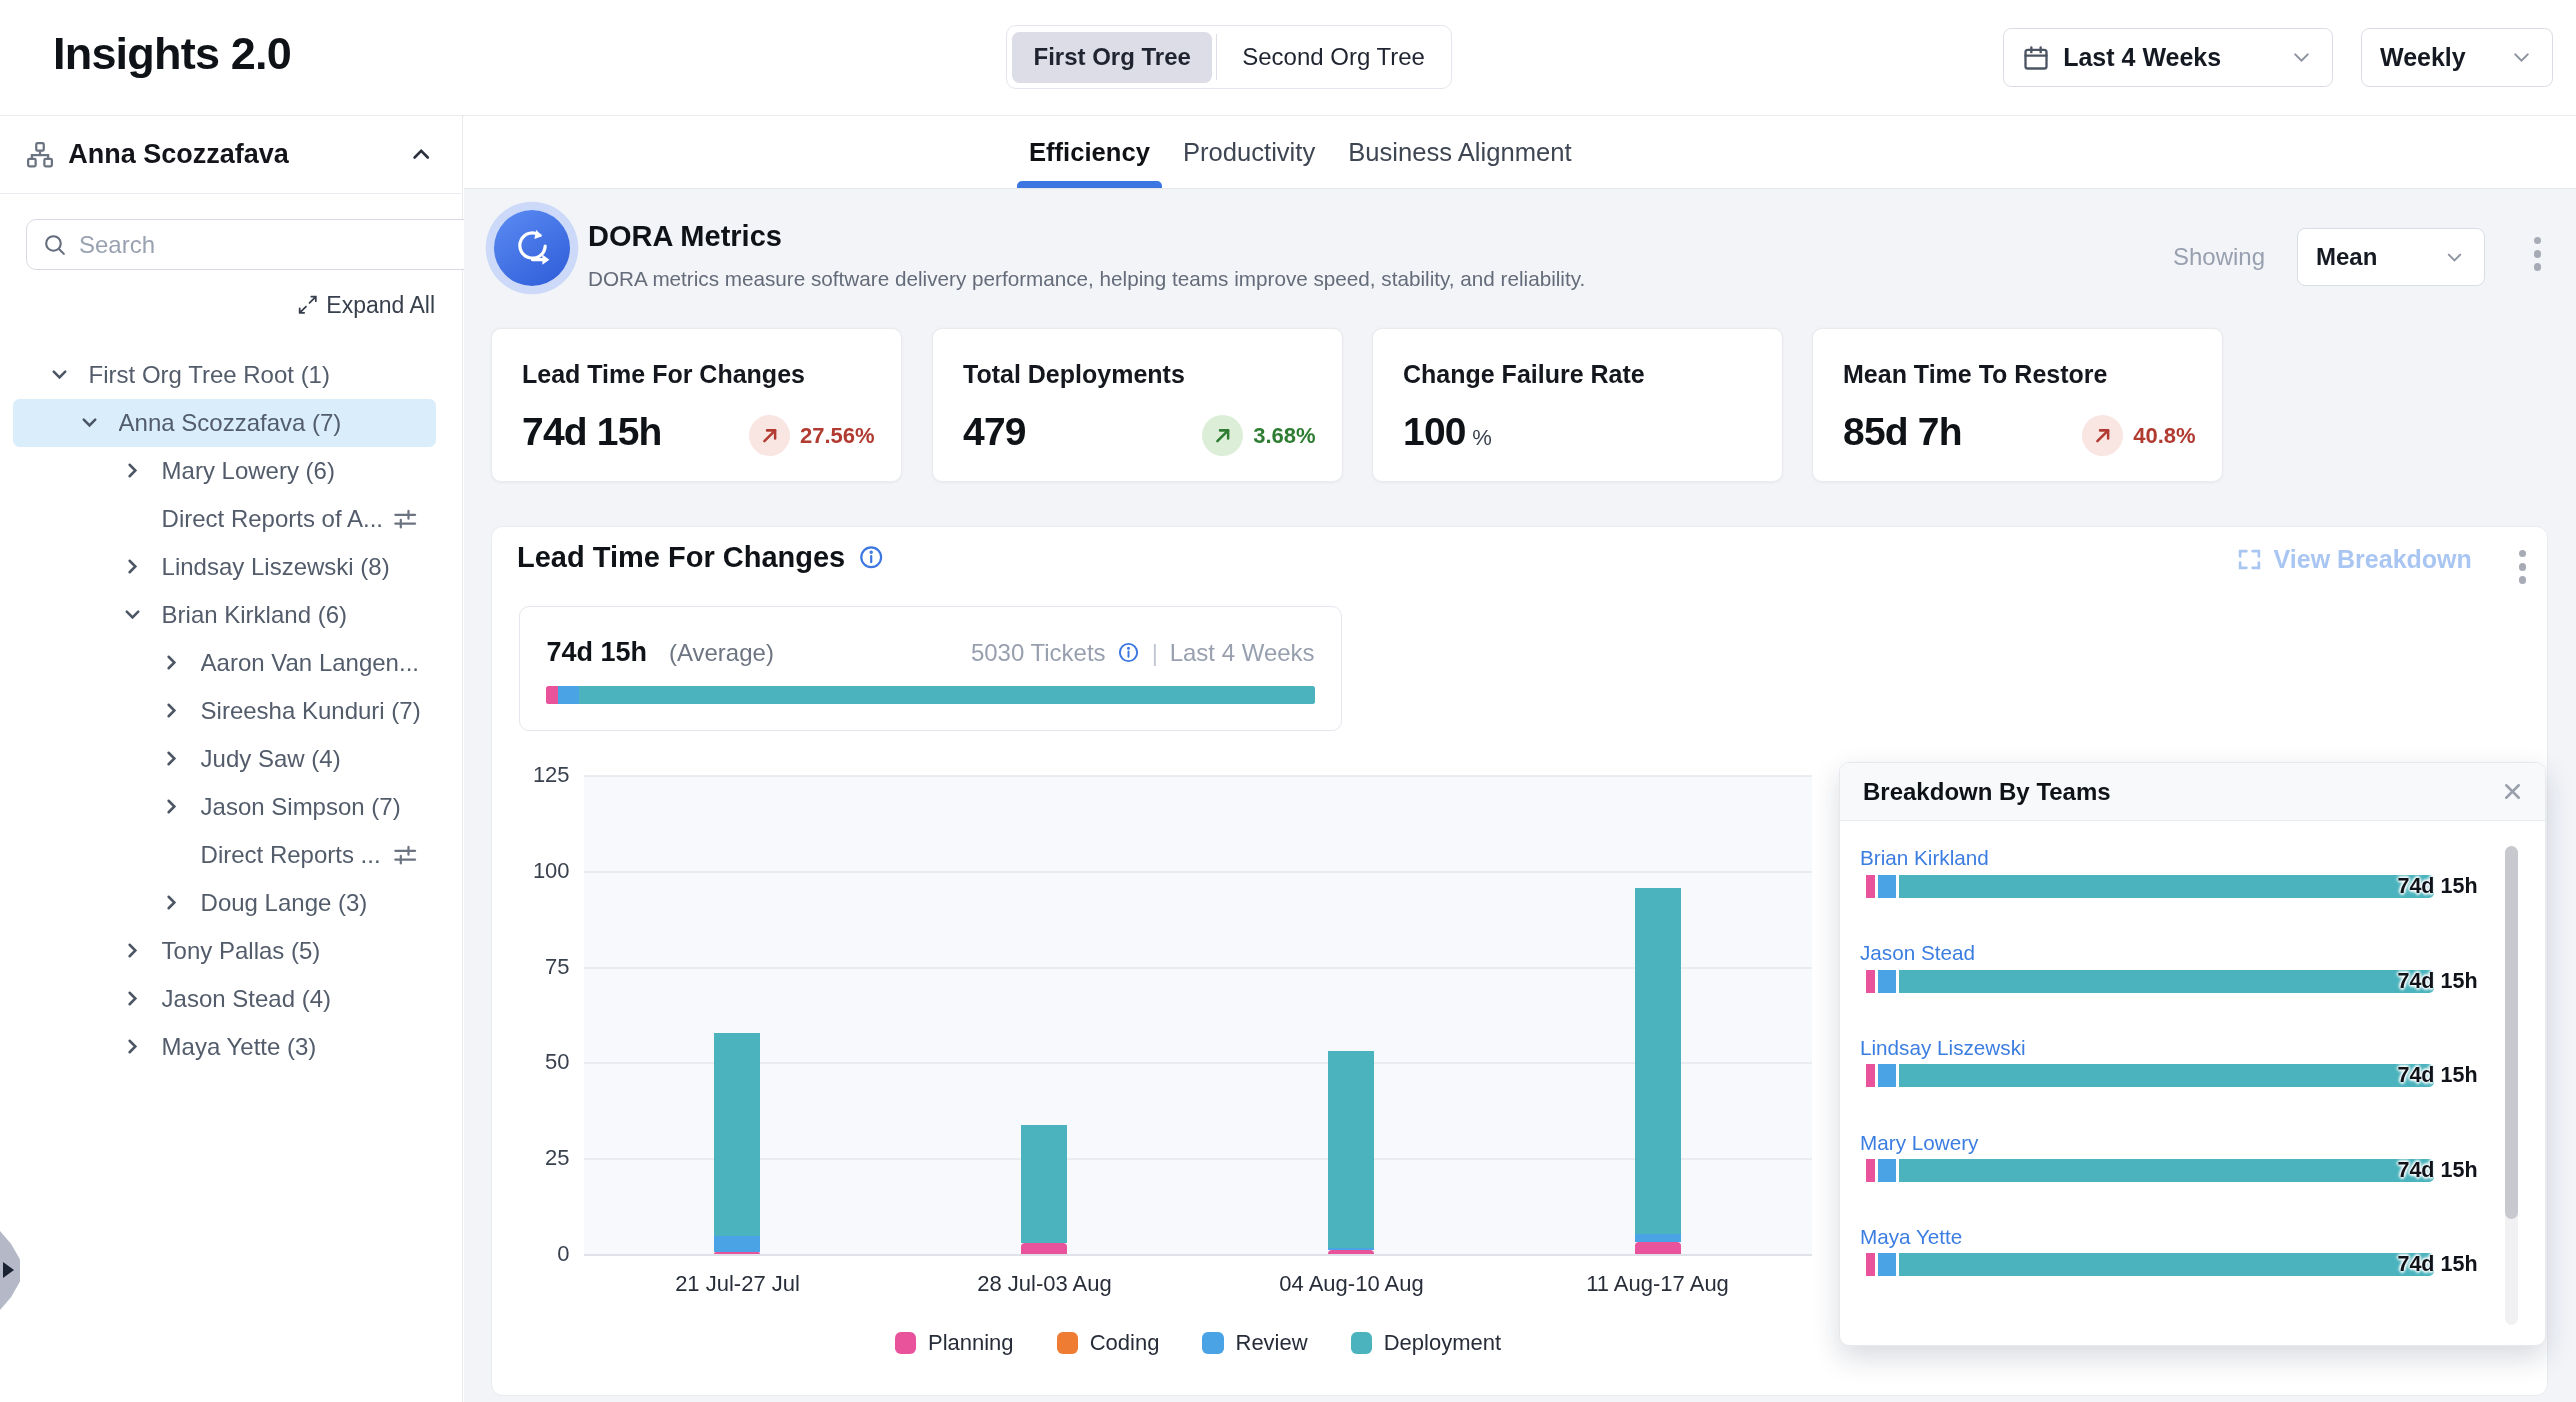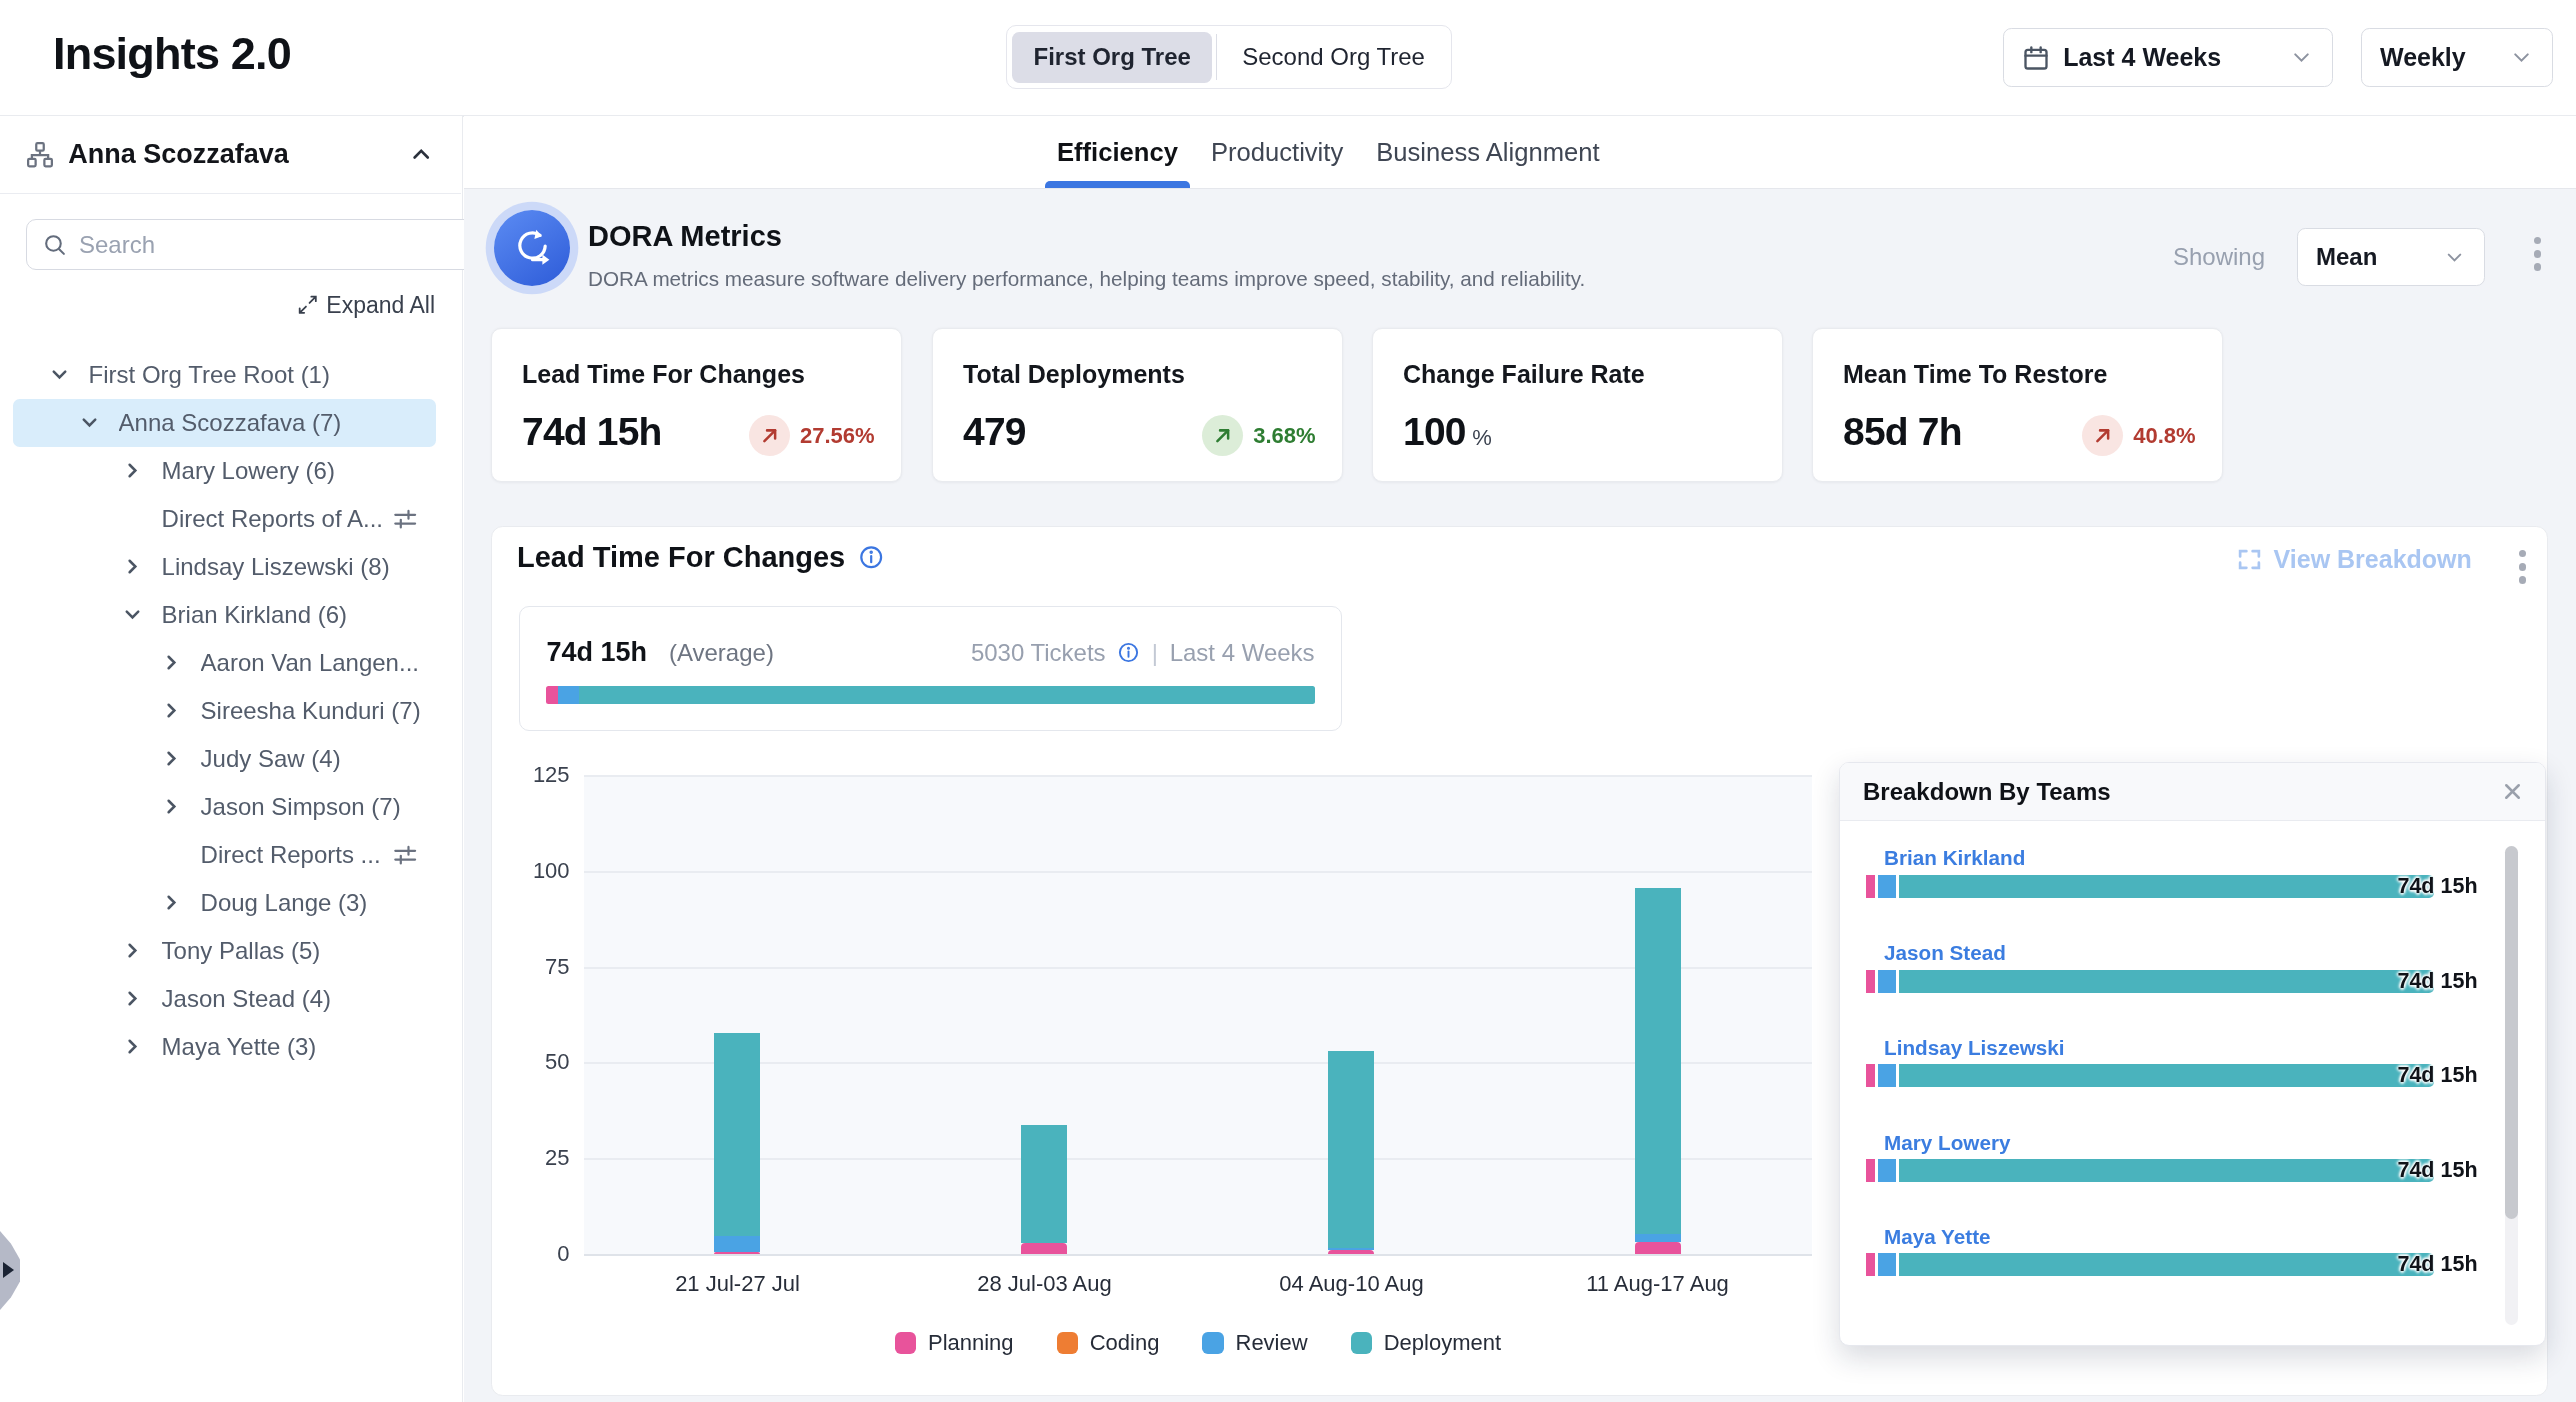--- a/index.html
+++ b/index.html
@@ -42,21 +42,21 @@
   .trow .cbox { width:26.4px; height:26.4px; flex:0 0 26.4px; display:flex; align-items:center; justify-content:center; }
   .trow .lbl { margin-left:16px; overflow:hidden; text-overflow:ellipsis; }
   .trow .trail { margin-left:auto; margin-right:18px; display:flex; }
   .drawer-handle { position:absolute; left:0; top:1115px; width:20px; height:79px; background:#b5b9c7;
     clip-path:polygon(0 0, 55% 16%, 100% 36%, 100% 64%, 55% 84%, 0 100%); cursor:pointer; }
   .drawer-handle .tri { position:absolute; left:3.3px; top:31px; width:0; height:0;
     border-top:8.3px solid transparent; border-bottom:8.3px solid transparent; border-left:11.6px solid #1b2333; }
 
   
   .tab-bar { position:absolute; left:464px; top:116px; width:2112px; height:72px; background:#fff; }
-  .tabs { position:absolute; left:593px; top:0; height:72px; display:flex; gap:33px; align-items:center; }
+  .tabs { position:absolute; left:565px; top:0; height:72px; display:flex; gap:33px; align-items:center; }
   .tab { position:relative; height:72px; display:flex; align-items:center; font-size:25.6px; font-weight:500; color:#3f4653; cursor:pointer; white-space:nowrap; }
   .tab.active { color:#0f1115; font-weight:600; }
   .tab.active::after { content:""; position:absolute; left:-11.6px; right:-11.6px; bottom:0; height:6.6px;
     background:#3b76e1; border-radius:5px 5px 0 0; }
   .hline-tabs { position:absolute; left:464px; top:188px; width:2112px; height:1.7px; background:#e5e7ec; }
 
   
   .content { position:absolute; left:464px; top:189px; width:2112px; height:1214px; background:#f2f4f8; }
 
   .dora-icon { position:absolute; left:494px; top:210px; width:76px; height:76px; border-radius:50%;
@@ -110,21 +110,21 @@
   .leg-item { display:flex; align-items:center; gap:11.6px; font-size:22px; color:#262c38; cursor:pointer; }
   .leg-item .sw { width:21.5px; height:21.5px; border-radius:5.8px; }
 
   
   .breakdown { position:absolute; left:1347px; top:235px; width:707px; height:584px; background:#fff;
     border:1.7px solid #e6e8ee; border-radius:10px; box-shadow:0 11.6px 28px rgba(20,30,60,.16); }
   .bd-head { position:absolute; left:0; top:0; width:100%; height:58px; background:#f8f9fb;
     border-bottom:1.7px solid #e9ebf0; border-radius:8.3px 8.3px 0 0; display:flex; align-items:center; }
   .bd-title { margin-left:23px; font-size:24px; font-weight:700; color:#0f1217; }
   .bd-close { margin-left:auto; margin-right:20px; cursor:pointer; display:flex; }
-  .bd-row-name { position:absolute; left:44px; font-size:20.7px; font-weight:700; color:#3b7de0; cursor:pointer; }
+  .bd-row-name { position:absolute; left:20px; font-size:20.7px; font-weight:400; color:#3b7de0; cursor:pointer; }
   .bd-bar { position:absolute; left:26.4px; width:571px; height:23px; display:flex; align-items:stretch; }
   .bd-bar i { height:100%; }
   .bd-val { position:absolute; width:107px; text-align:center; font-size:21.5px; font-weight:700; color:#101319;
     text-shadow:-1.7px 0 2.5px #fff, 1.7px 0 2.5px #fff, 0 -1.7px 2.5px #fff, 0 1.7px 2.5px #fff; }
   .bd-track { position:absolute; left:665px; top:83px; width:13.2px; height:479px; background:#f1f1f4; border-radius:6.6px; }
   .bd-thumb { position:absolute; left:665px; top:83px; width:13.2px; height:373px; background:#c7c9ce; border-radius:6.6px; cursor:pointer; }
 
   svg { display:block; }
 </style>
 </head>

